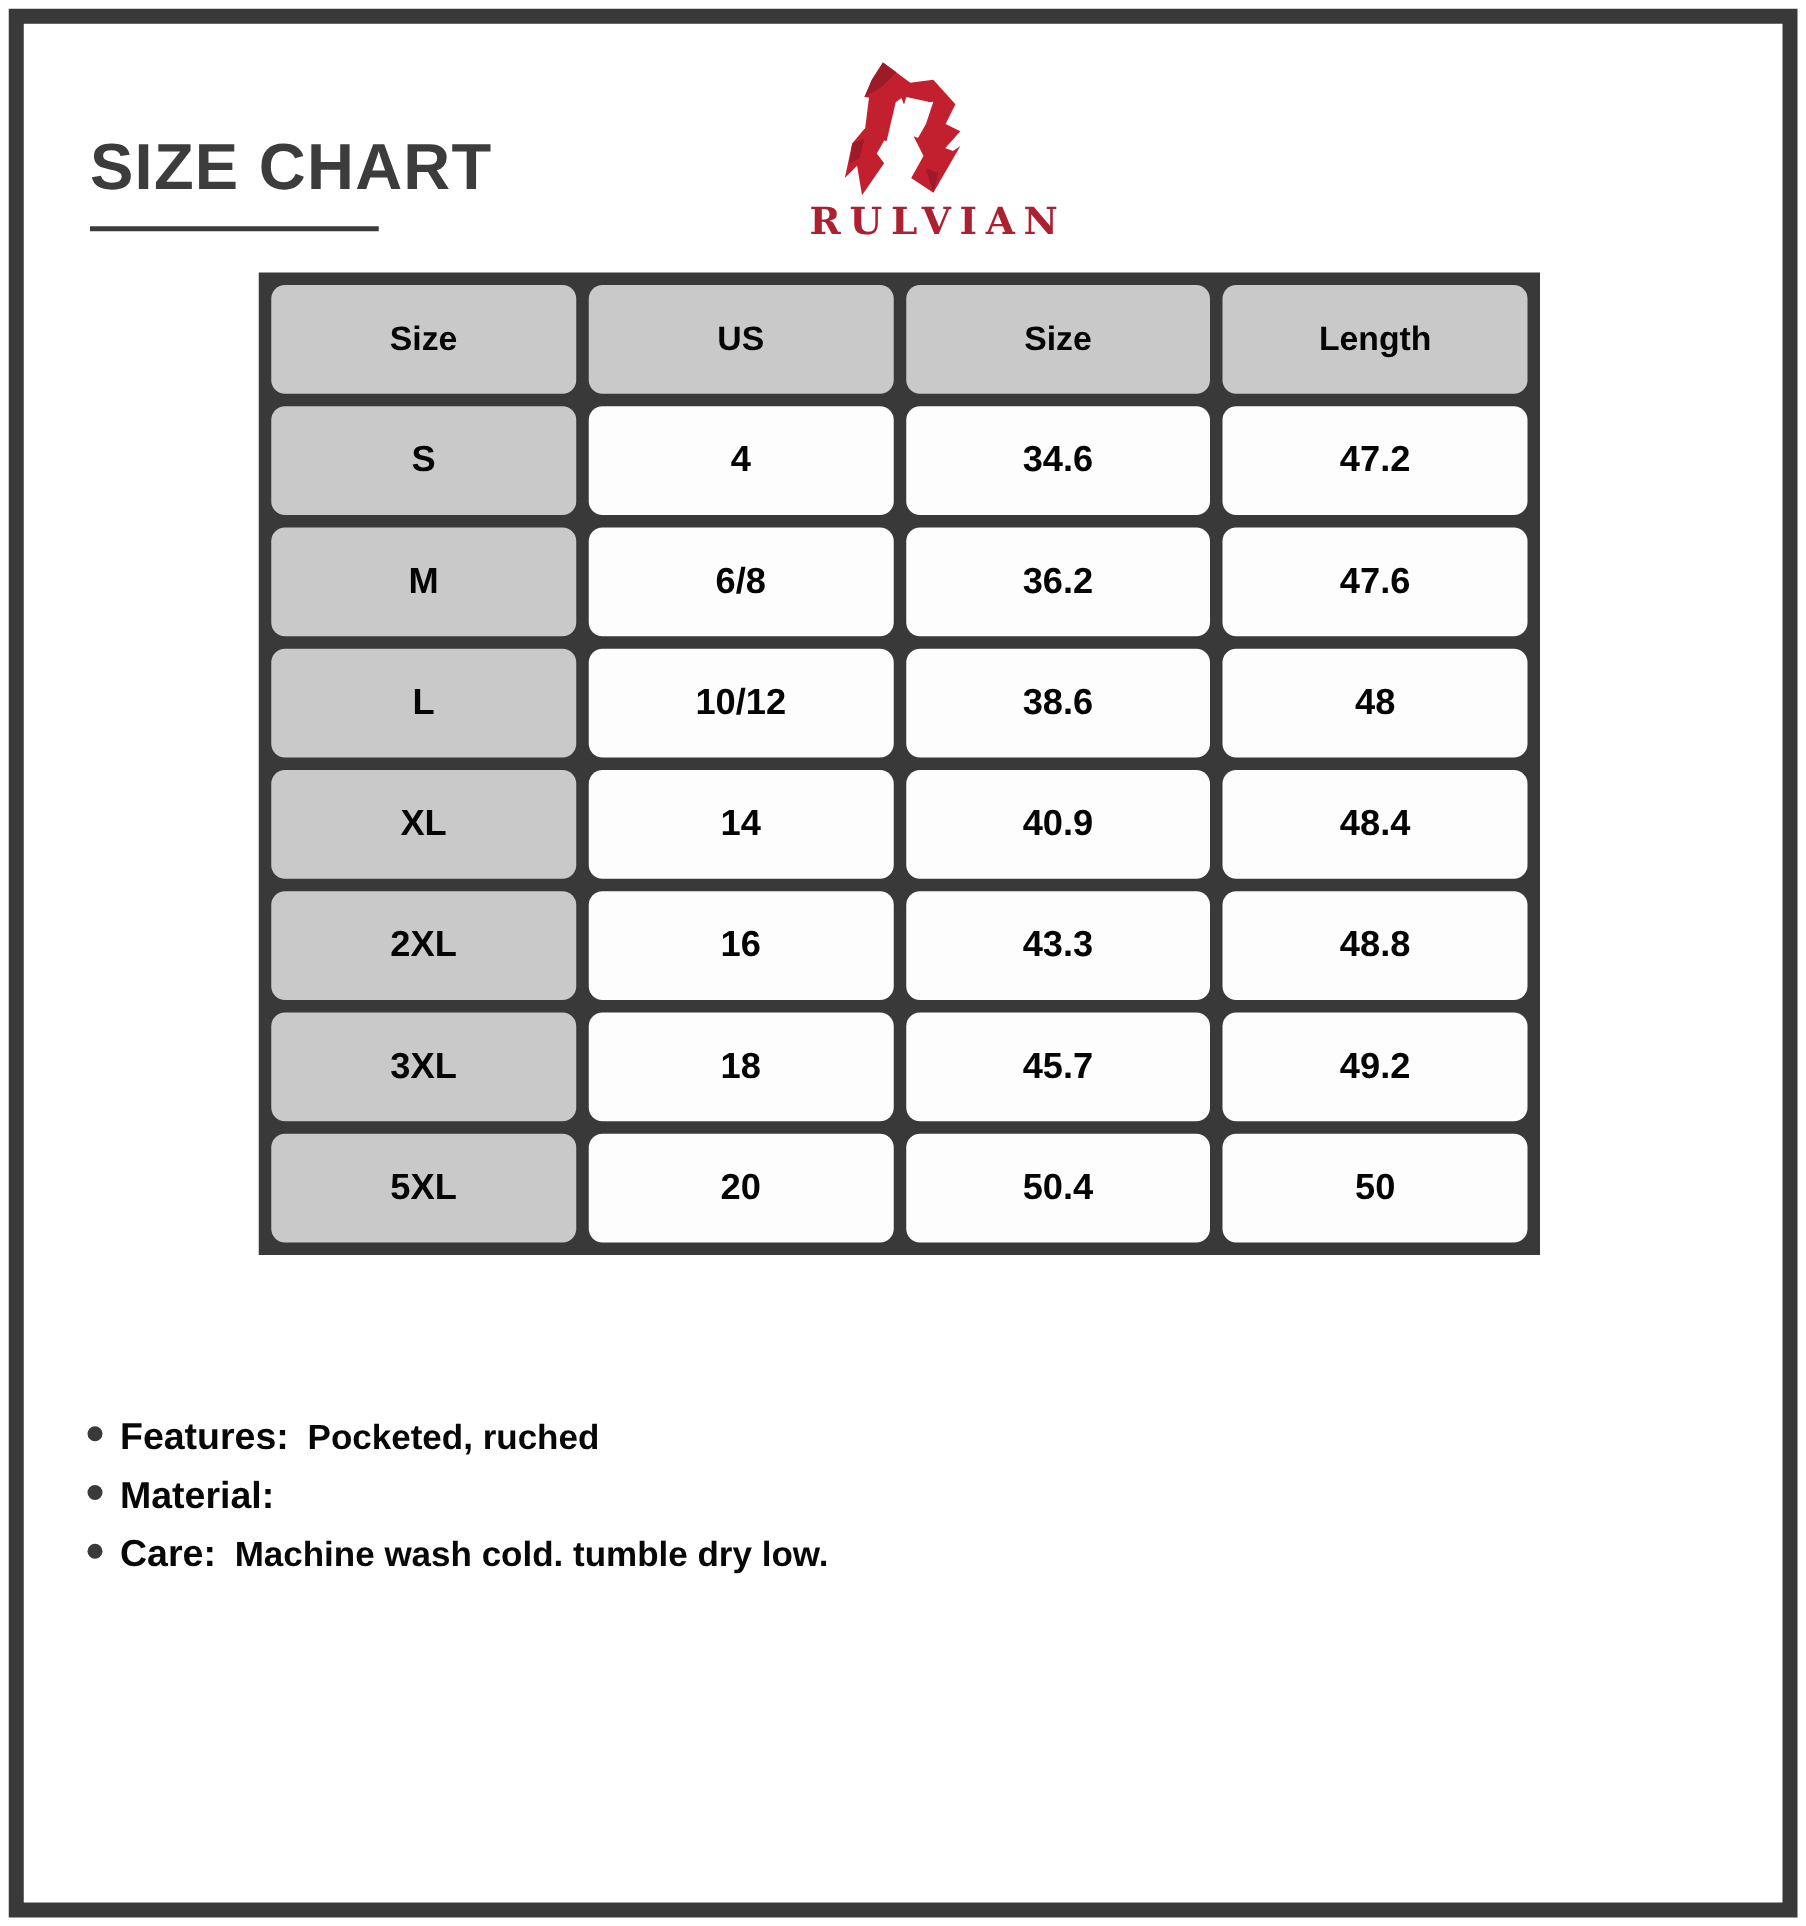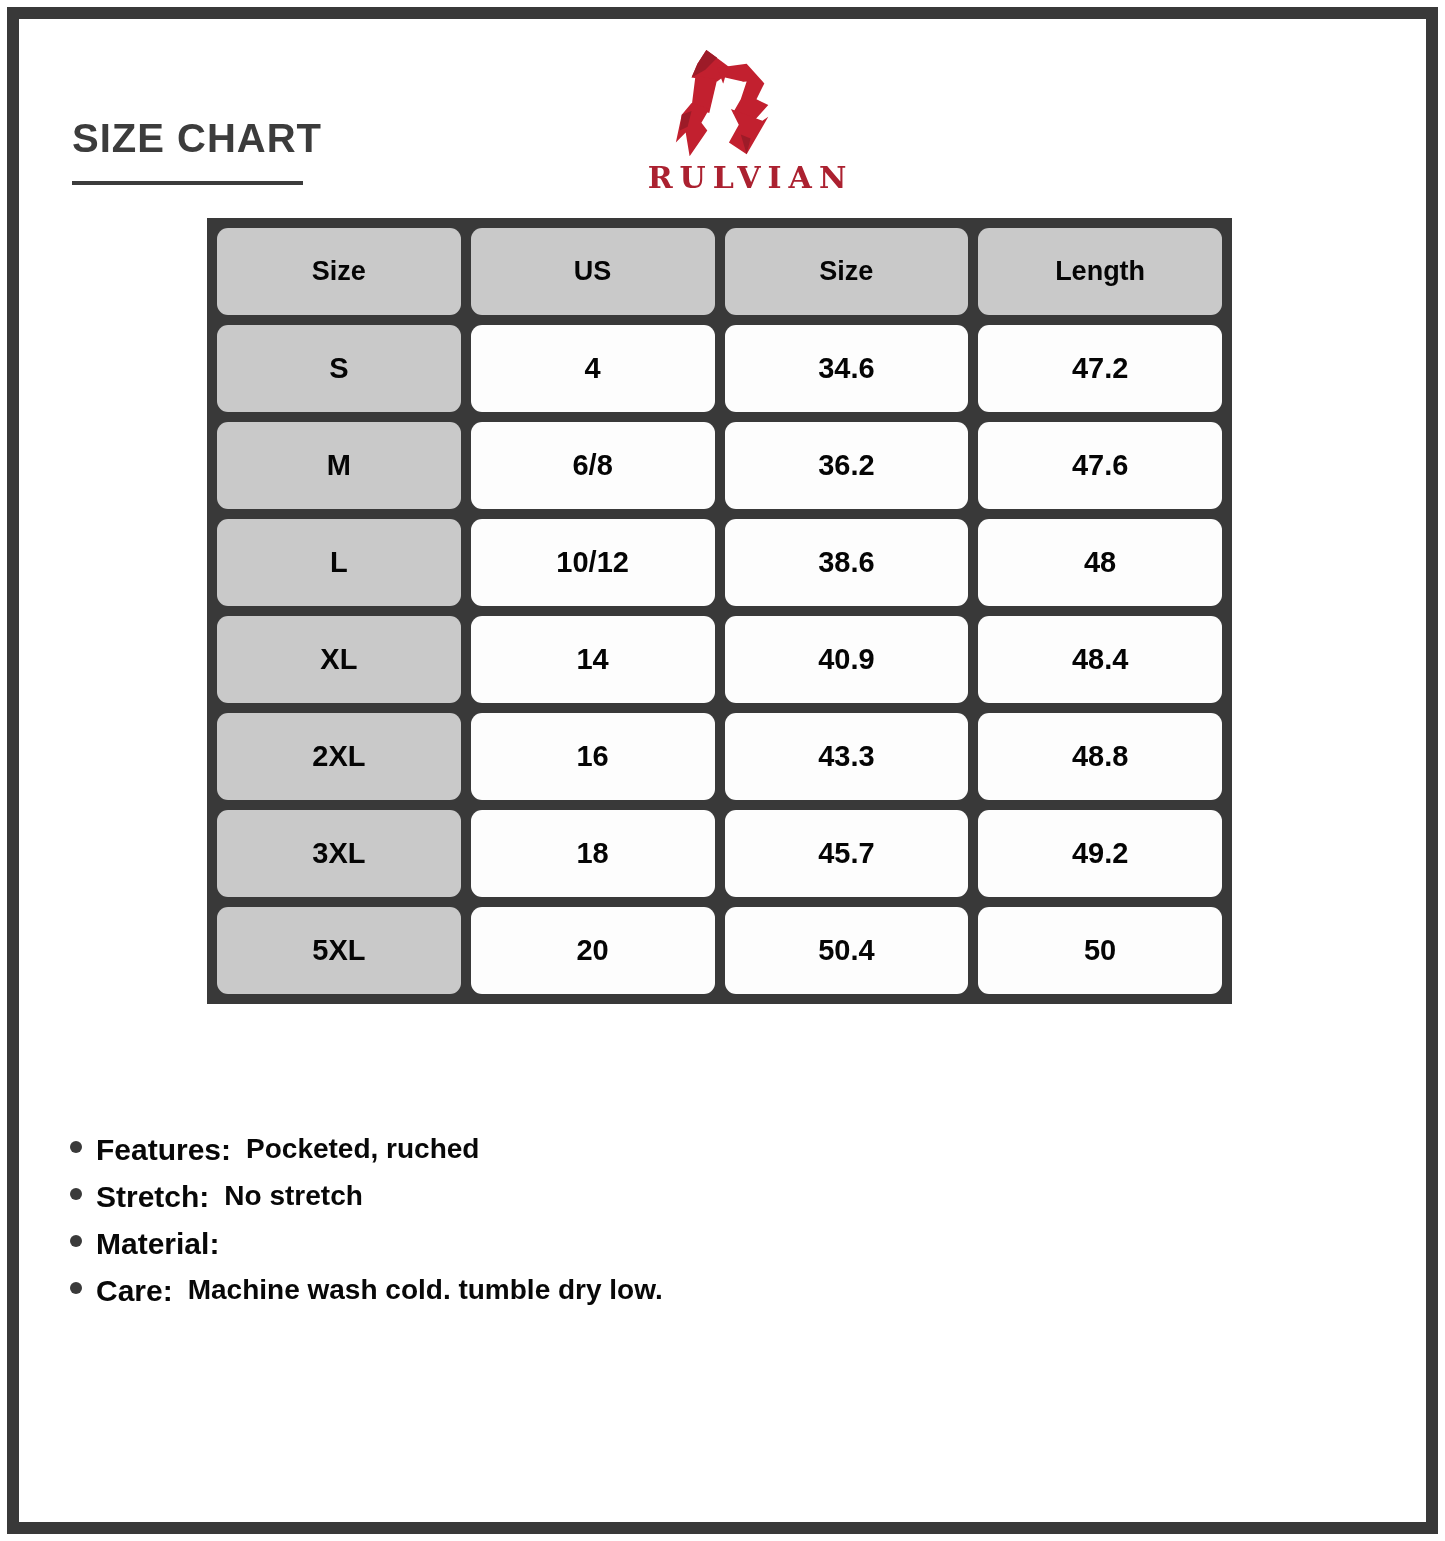--- a/index.html
+++ b/index.html
@@ -16,22 +16,22 @@
   .frame {
     position: absolute;
     inset: 7px;
     border: 12px solid #393939;
     pointer-events: none;
   }
   
   .page-title {
     position: absolute;
     left: 72px;
-    top: 116px;
-    font-size: 40px;
+    top: 104px;
+    font-size: 52px;
     font-weight: bold;
     letter-spacing: 1px;
     color: #3c3c3c;
     white-space: nowrap;
   }
   .title-underline {
     position: absolute;
     left: 72px;
     top: 181px;
     width: 231px;
@@ -92,21 +92,21 @@
   }
   
   .details {
     position: absolute;
     left: 70px;
     top: 1133px;
     list-style: none;
   }
   .details li {
     display: flex;
-    align-items: flex-start;
+    align-items: center;
     margin-bottom: 13px;
     white-space: nowrap;
   }
   .bullet-dot {
     width: 12px;
     height: 12px;
     border-radius: 50%;
     background: #3a3a3a;
     margin-right: 14px;
     flex: 0 0 auto;
@@ -205,25 +205,20 @@
   </table>
 
   <ul class="details">
     <li>
       <span class="bullet-dot"></span>
       <span class="detail-label">Features:</span>
       <span class="detail-value">Pocketed, ruched</span>
     </li>
     <li>
       <span class="bullet-dot"></span>
-      <span class="detail-label">Stretch:</span>
-      <span class="detail-value">No stretch</span>
-    </li>
-    <li>
-      <span class="bullet-dot"></span>
       <span class="detail-label">Material:</span>
     </li>
     <li>
       <span class="bullet-dot"></span>
       <span class="detail-label">Care:</span>
       <span class="detail-value">Machine wash cold. tumble dry low.</span>
     </li>
   </ul>
 
 </div>

